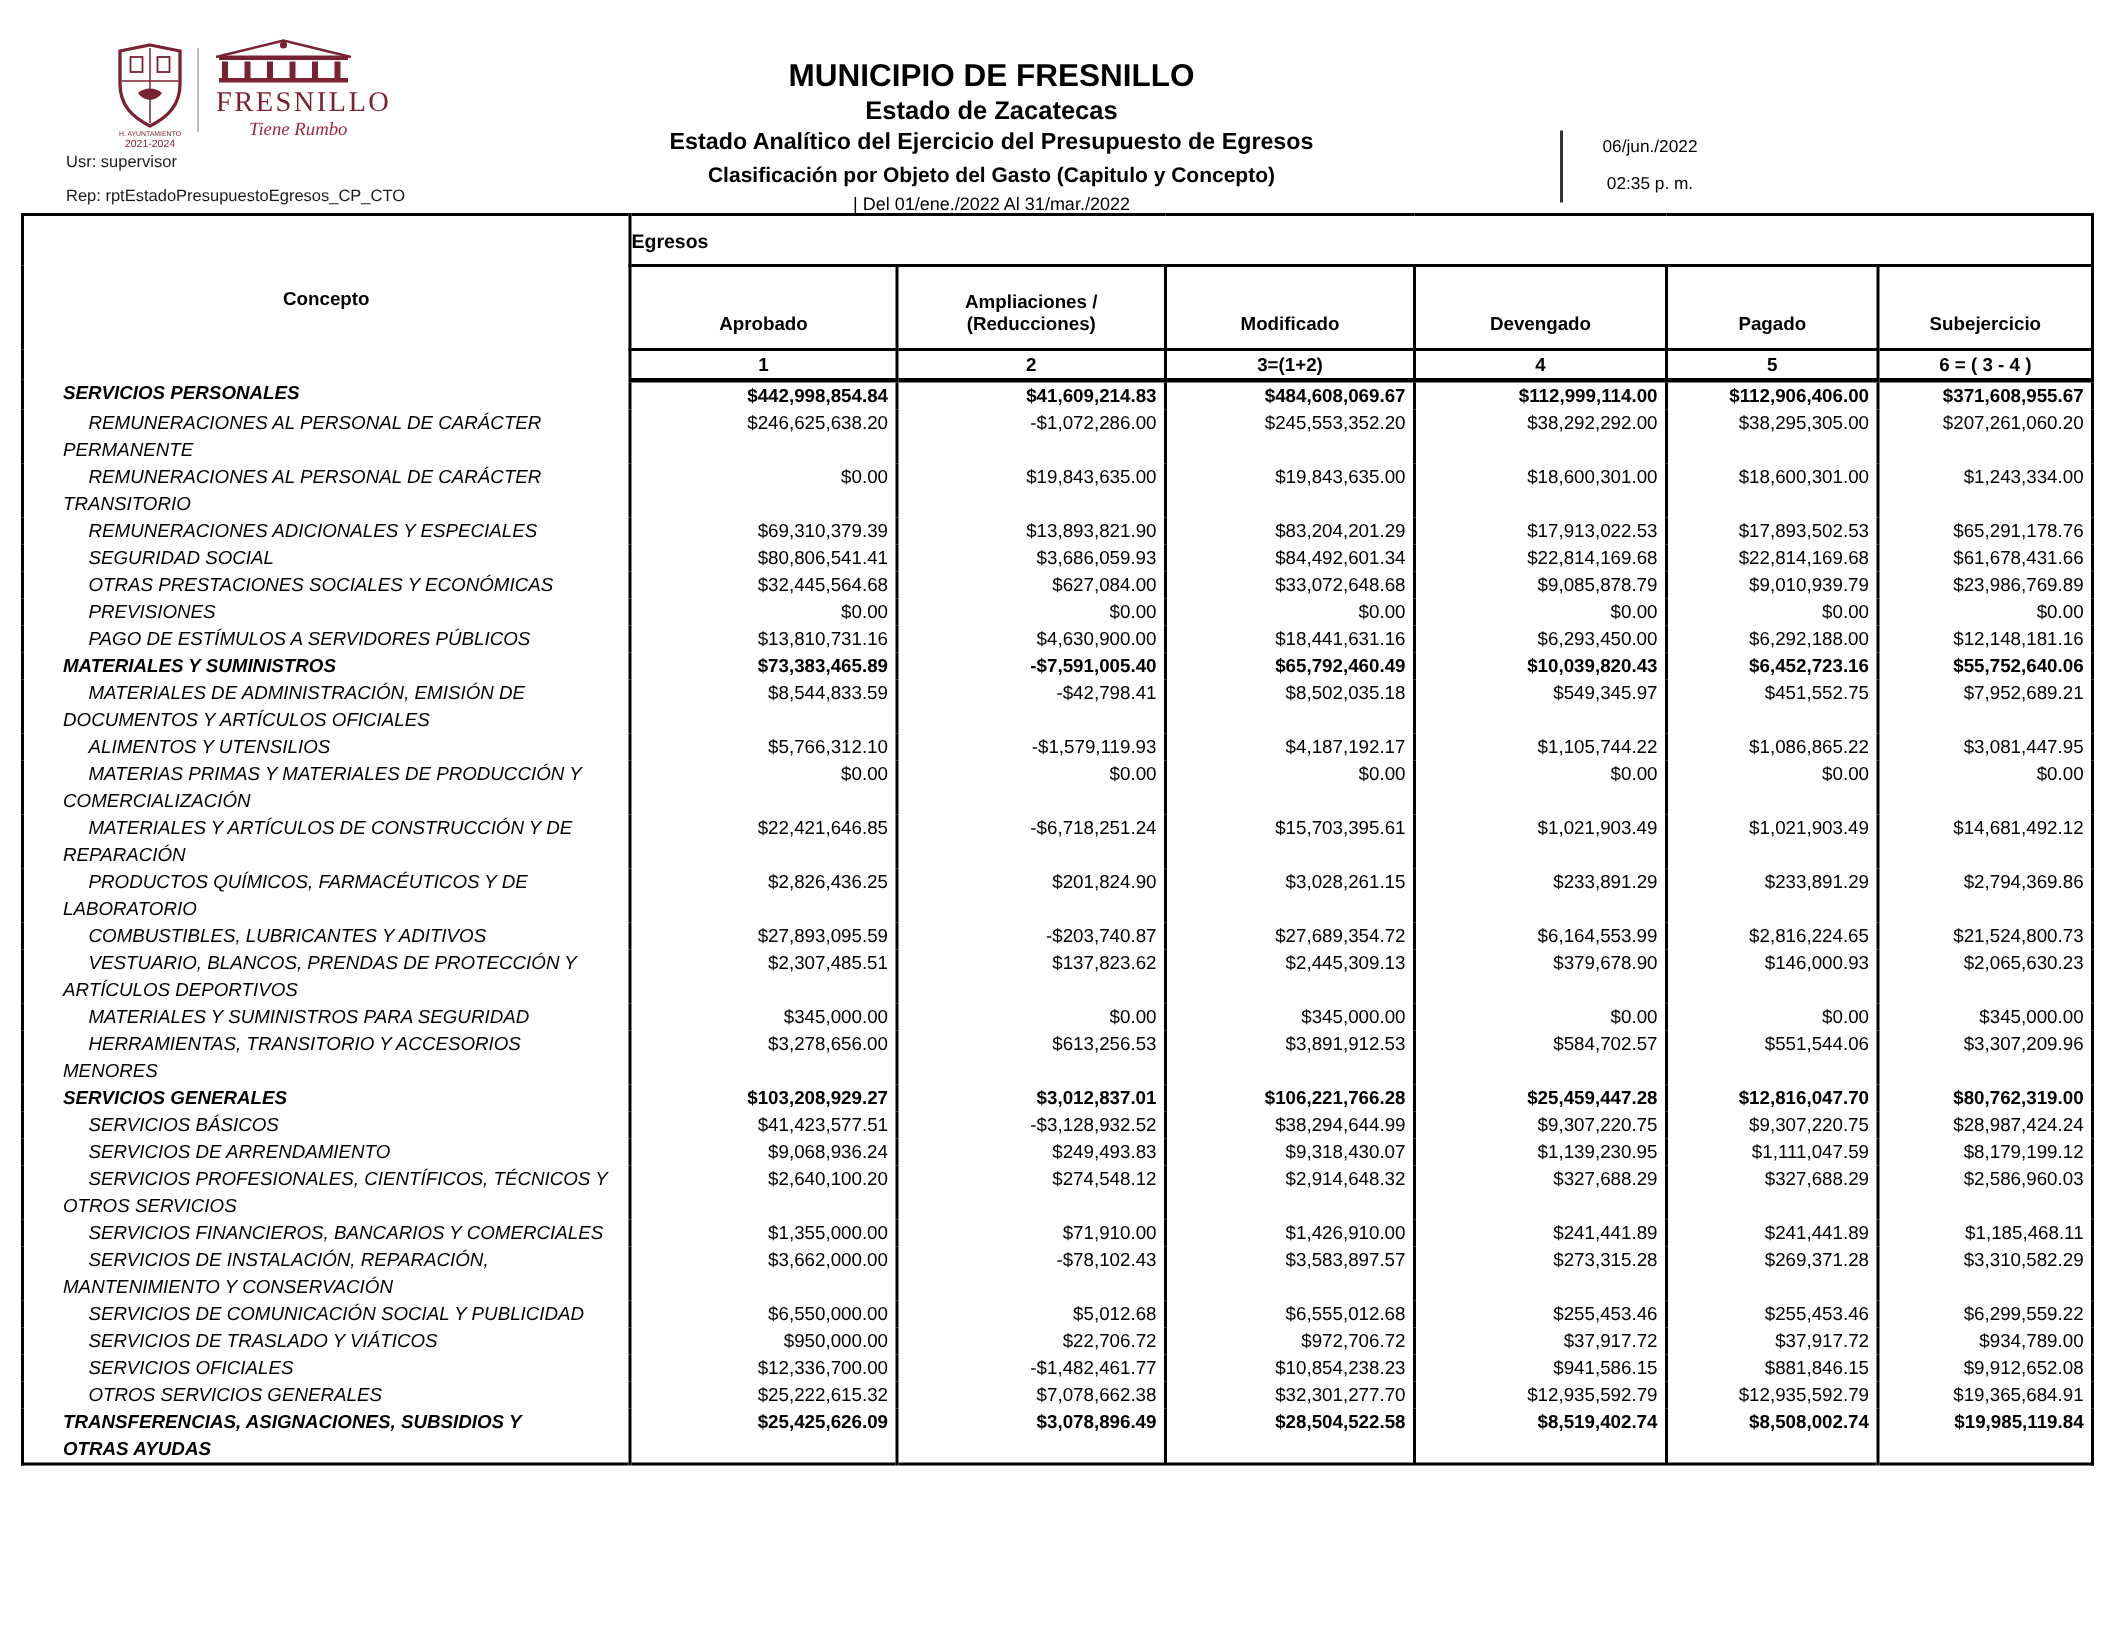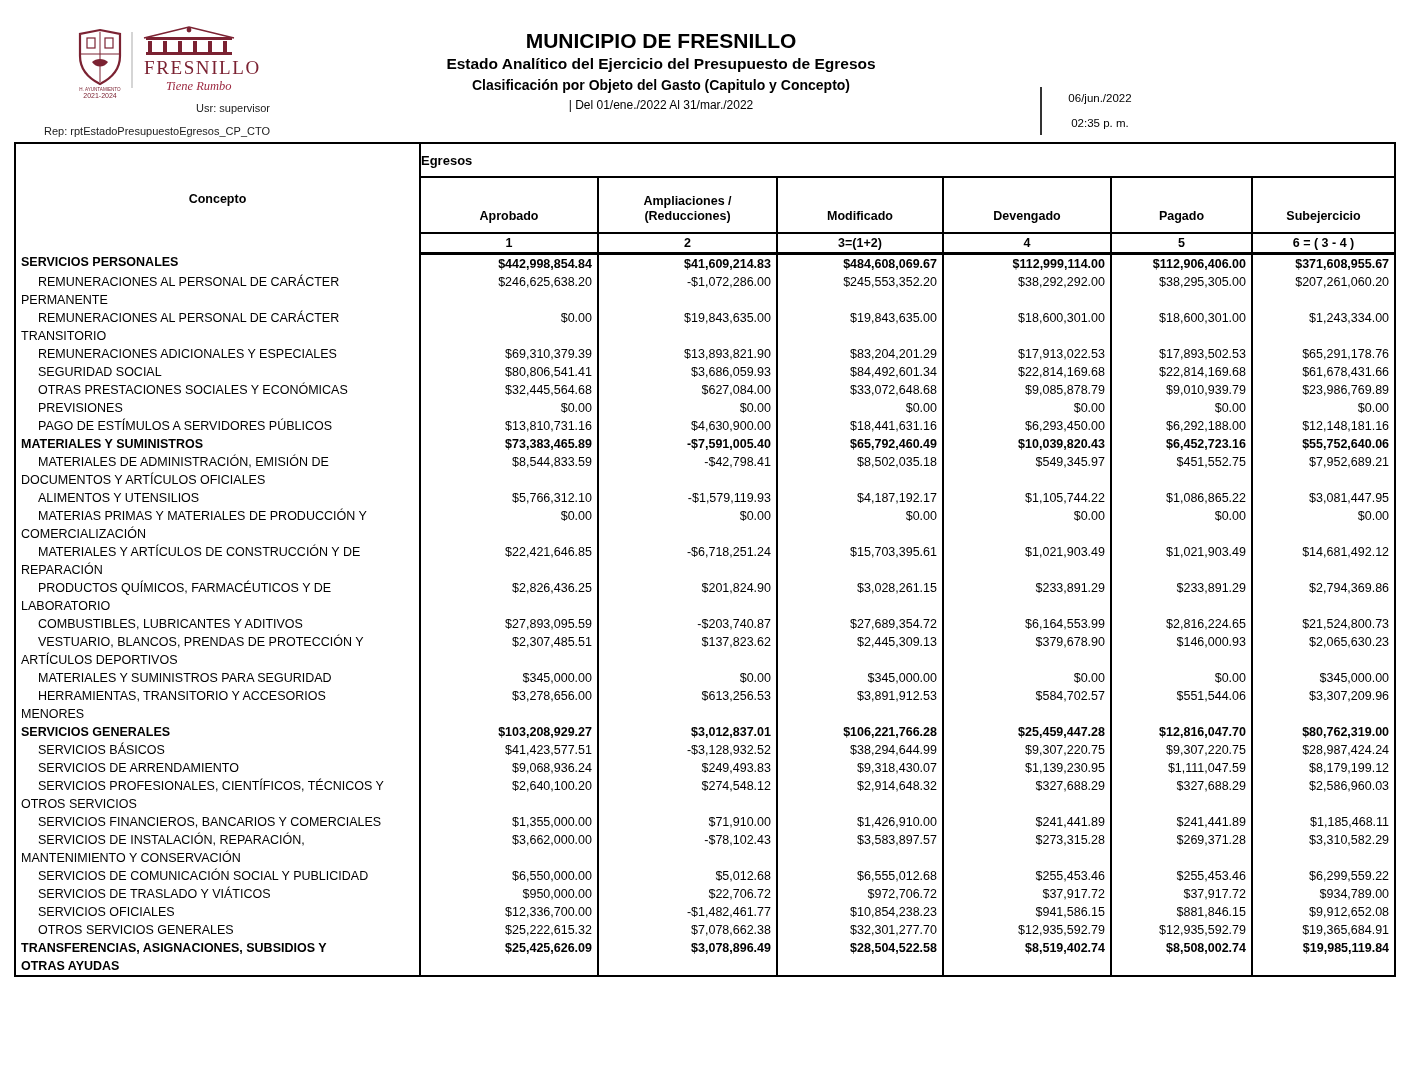--- a/index.html
+++ b/index.html
@@ -4,23 +4,23 @@
 <style>
   * { margin:0; padding:0; box-sizing:border-box; }
   html,body { background:#ffffff; }
   body {
     width:1408px; height:1088px; position:relative;
     font-family:"Liberation Sans", sans-serif; color:#000;
   }
 
   
   .logo { position:absolute; left:62px; top:24px; width:215px; height:82px; }
-  .user-lines { position:absolute; left:44px; top:97px; font-size:11px; line-height:23px; color:#1a1a1a;text-align:right; }
-
-  .titles { position:absolute; left:190px; top:28px; width:942px; text-align:center; }
+  .user-lines { position:absolute; left:44px; top:97px; font-size:11px; line-height:23px; color:#1a1a1a; }
+
+  .titles { position:absolute; left:190px; top:38px; width:942px; text-align:center; }
   .t1 { font-size:21px; font-weight:bold; line-height:25px; }
   .t2 { font-size:17px; font-weight:bold; line-height:21px; }
   .t3 { font-size:15.5px; font-weight:bold; line-height:22px; }
   .t4 { font-size:14px; font-weight:bold; line-height:21px; }
   .t5 { font-size:12px; line-height:19px; }
 
   .print-block { position:absolute; top:86px; left:1040px; width:262px; display:flex; align-items:center; }
   .print-labels { flex:1; text-align:right; font-size:11.5px; line-height:25px; padding-right:9px; }
   .print-divider { width:0; border-left:2px solid #333; height:48px; }
   .print-values { width:92px; text-align:center; font-size:11.5px; line-height:25px; padding-left:24px; }
@@ -35,21 +35,21 @@
   th.concept-head { border-right:2px solid #000; font-size:12.5px; vertical-align:middle; text-align:center; }
   th.egresos { border-bottom:2px solid #000; height:34px; font-size:13px; vertical-align:middle; text-align:left; }
   th.col-label {
     border-left:2px solid #000; border-bottom:2px solid #000;
     height:56px; font-size:12.5px; vertical-align:bottom; text-align:center;
     padding-bottom:8px; white-space:pre-line; line-height:15px;
   }
   th.col-num { border-left:2px solid #000; border-bottom:3px solid #000; height:20px; font-size:12.5px; vertical-align:middle; text-align:center; }
 
   .report-table td { vertical-align:top; font-size:12.5px; line-height:18px; }
-  td.concept { padding-left:5px; padding-right:8px; white-space:pre-line; }
+  td.concept { padding-left:26px; padding-right:8px; white-space:pre-line;font-style:italic; }
   tr.item td.concept { text-indent:17px; }
   td.val { border-left:2px solid #000; text-align:right; padding-right:5px; }
   tr.cat { font-weight:bold; }
 
   .svg-serif { font-family:"Liberation Serif", serif; }
 </style>
 </head>
 <body>
 
 <div class="logo">
@@ -83,20 +83,21 @@
   </svg>
 </div>
 
 <div class="user-lines">
   <div>Usr: supervisor</div>
   <div>Rep: rptEstadoPresupuestoEgresos_CP_CTO</div>
 </div>
 
 <div class="titles">
   <div class="t1">MUNICIPIO DE FRESNILLO</div>
+  <div class="t2">Estado de Zacatecas</div>
   <div class="t3">Estado Analítico del Ejercicio del Presupuesto de Egresos</div>
   <div class="t4">Clasificación por Objeto del Gasto (Capitulo y Concepto)</div>
   <div class="t5">| Del 01/ene./2022 Al 31/mar./2022</div>
 </div>
 
 <div class="print-block">
   <div class="print-divider"></div>
   <div class="print-values">
     <div>06/jun./2022</div>
     <div>02:35 p. m.</div>

